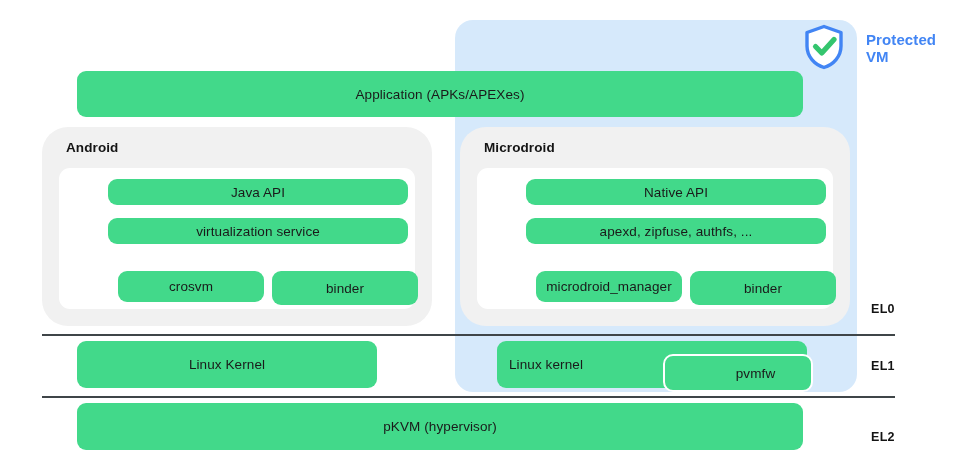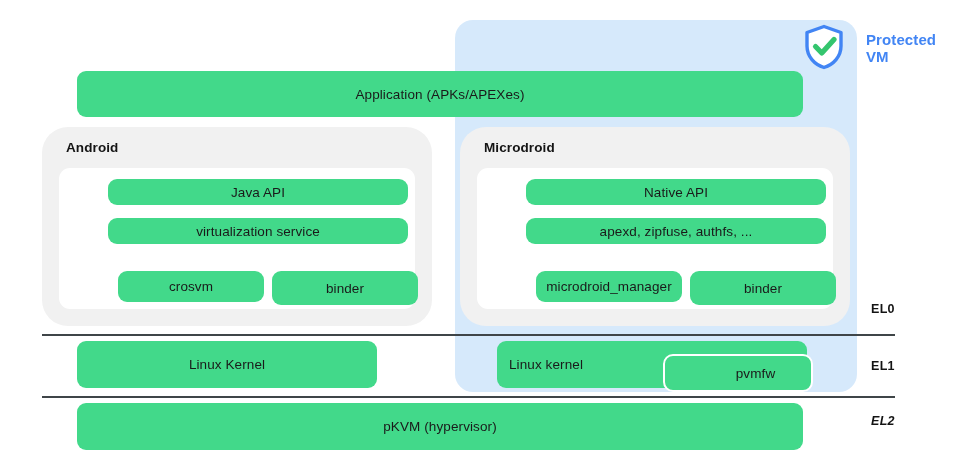--- a/index.html
+++ b/index.html
@@ -132,21 +132,21 @@
   .el-label {
     position: absolute;
     left: 871px;
     font-size: 12.5px;
     font-weight: bold;
     color: #141414;
     letter-spacing: 0.3px;
   }
   .el-label.el0 { top: 266px; margin-top: 36px; }
   .el-label.el1 { top: 359px; }
-  .el-label.el2 { top: 414px; font-style: italic; }
+  .el-label.el2 { top: 430px; }
 
   
   .kernel-left {
     left: 77px;
     top: 341px;
     width: 300px;
     height: 47px;
   }
   .kernel-right {
     left: 497px;

